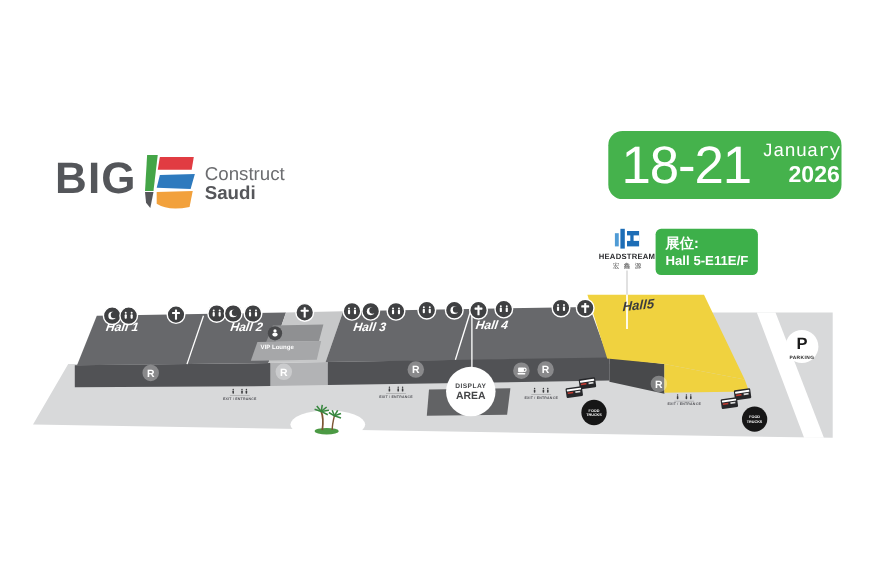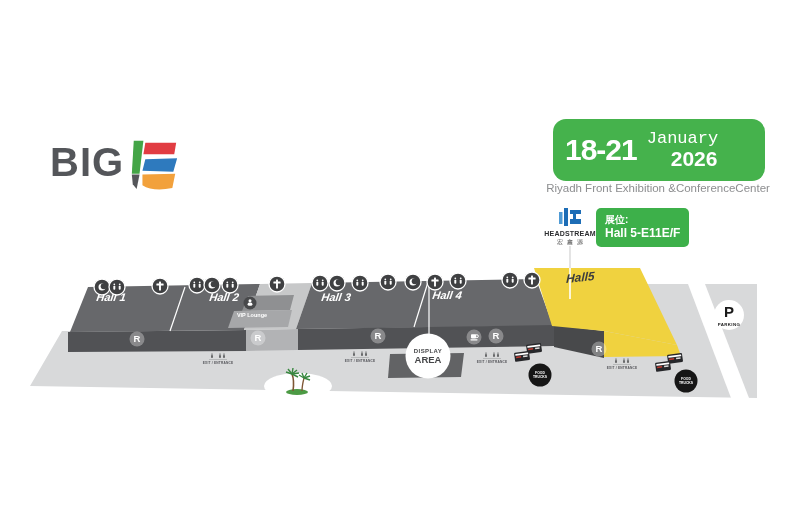--- a/index.html
+++ b/index.html
@@ -8,33 +8,33 @@
   
   .logo{position:absolute;left:50px;top:137px;display:flex;align-items:flex-start;}
   .logo-big{font-size:40px;font-weight:700;color:#54565a;letter-spacing:1px;line-height:50px;}
   .logo-five{width:52px;height:54px;margin-left:4px;margin-top:0;}
   .logo-words{margin-left:6px;margin-top:13px;line-height:17px;}
   .logo-construct{display:block;font-size:17px;color:#6c6d70;font-weight:400;}
   .logo-saudi{display:block;font-size:17px;color:#55565a;font-weight:700;}
   
   .date-badge{position:absolute;left:553px;top:119px;width:212px;height:62px;border-radius:13px;
               display:flex;align-items:center;padding:0 0 0 12px;box-sizing:border-box;color:#fff;}
-  .date-dates{font-size:30px;font-weight:700;letter-spacing:-1px;}
+  .date-dates{font-size:48px;font-weight:400;letter-spacing:-1px;}
   .date-right{margin-left:10px;line-height:1.05;}
   .date-month{display:block;font-size:17px;font-weight:400;font-family:Liberation Mono, monospace;}
   .date-year{display:block;font-size:21px;font-weight:700;margin-left:24px;}
   .venue{position:absolute;left:538px;top:182px;width:240px;text-align:center;
          font-size:11.5px;color:#8d8e90;}
   
   .exhibitor{position:absolute;left:538px;top:205px;width:64px;text-align:center;}
   .exh-icon{display:block;margin:0 auto;}
   .exh-name{display:block;font-size:7px;font-weight:800;color:#2c2d30;letter-spacing:.2px;margin-top:1px;}
   .exh-cn{display:block;font-size:6px;letter-spacing:4px;color:#3a3a3a;margin-top:1px;padding-left:4px;}
   .booth-badge{position:absolute;left:596px;top:208px;padding:5px 9px;border-radius:5px;color:#fff;}
-  .booth-label{display:block;font-size:10px;font-weight:700;line-height:1.3;}
+  .booth-label{display:block;font-size:13px;font-weight:700;line-height:1.3;}
   .booth-loc{display:block;font-size:12px;font-weight:700;line-height:1.3;}
   
   svg text{font-family:"Liberation Sans",sans-serif;}
   .hall-label{font-size:11px;font-style:italic;font-weight:600;fill:#fff;}
   .hall5-label{font-size:12px;font-style:italic;font-weight:700;fill:#3b3c3e;}
   .vip-label{font-size:5.5px;font-weight:700;fill:#fff;text-anchor:middle;}
   .r-label{font-size:9.5px;font-weight:700;fill:#fff;text-anchor:middle;}
   .display-l1{font-size:6px;font-weight:700;fill:#454648;text-anchor:middle;letter-spacing:.4px;}
   .display-l2{font-size:9.5px;font-weight:700;fill:#454648;text-anchor:middle;}
   .p-letter{font-size:15px;font-weight:700;fill:#1a1a1a;text-anchor:middle;}
@@ -47,30 +47,33 @@
 
   <div class="logo">
     <span class="logo-big">BIG</span>
     <svg class="logo-five" viewBox="136 133 52 56">
       <polygon points="141,137 151,137 147,171 139,171" fill="#44a547"></polygon>
       <polygon points="139,172 147,172 144,187 140,182" fill="#55565a"></polygon>
       <polygon points="153,139 185,139 183,151 151,151" fill="#e13c42"></polygon>
       <polygon points="153,156 186,155 182,169 150,168" fill="#2e7abe"></polygon>
       <path d="M150,172 L184,171 L181,186 Q161,190 150,183 Z" fill="#f2a13c"></path>
     </svg>
+    <span class="logo-words">
+      <span class="logo-construct">Construct</span>
+      <span class="logo-saudi">Saudi</span>
+    </span>
   </div>
 
   <div class="date-badge" style="background-color: rgb(69, 178, 76);">
     <span class="date-dates">18-21</span>
     <span class="date-right">
       <span class="date-month">January</span>
       <span class="date-year">2026</span>
     </span>
   </div>
-  <div class="venue">Riyadh Front Exhibition &amp;ConferenceCenter</div>
 
   <div class="exhibitor">
     <svg class="exh-icon" width="30" height="24" viewBox="0 0 30 24">
       <rect x="4" y="7" width="3.5" height="12" fill="#4f9bd5"></rect>
       <rect x="9" y="3" width="4" height="18" fill="#1d6db6"></rect>
       <rect x="15" y="5" width="11" height="14" fill="#1d6db6"></rect>
       <rect x="21" y="9" width="5" height="5" fill="#ffffff"></rect>
       <rect x="15" y="9" width="3" height="5" fill="#ffffff"></rect>
     </svg>
     <span class="exh-name">HEADSTREAM</span>

